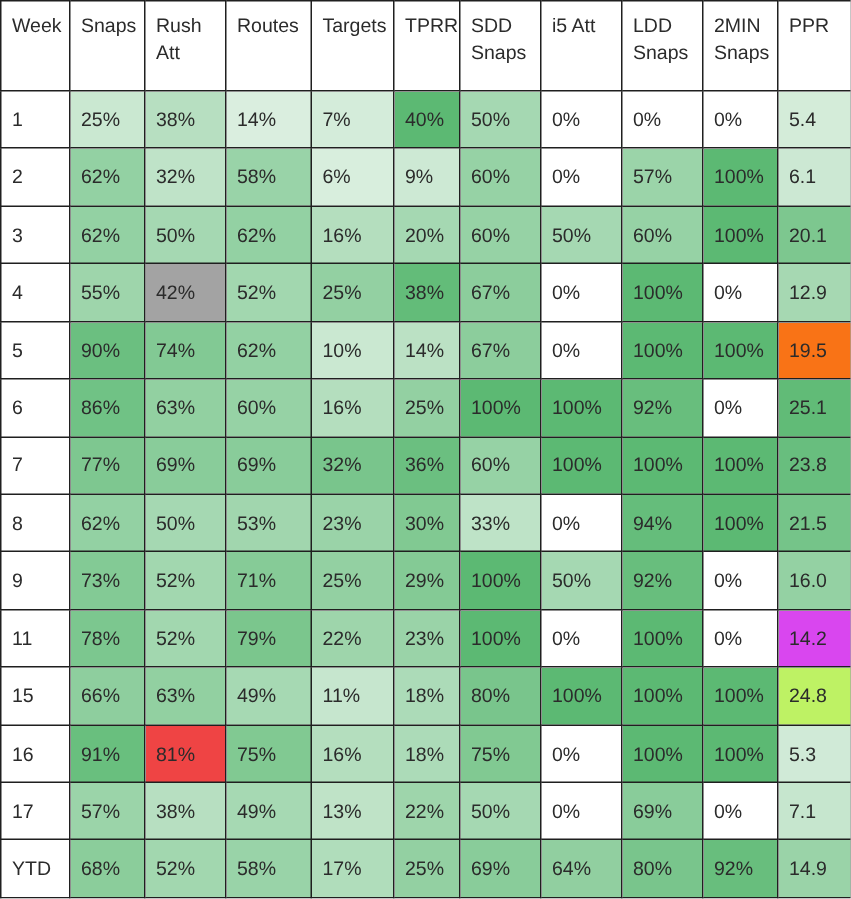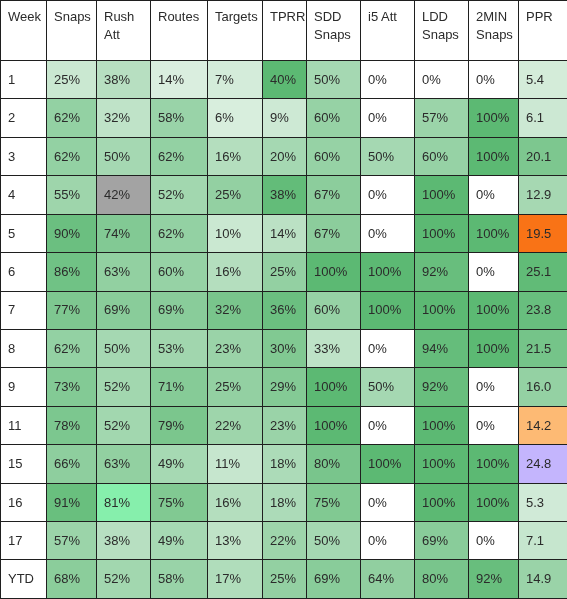--- a/index.html
+++ b/index.html
@@ -211,39 +211,39 @@
         <td class="week-cell">11</td>
         <td style="background: rgb(124, 199, 143);">78%</td>
         <td style="background: rgb(162, 215, 175);">52%</td>
         <td style="background: rgb(123, 198, 141);">79%</td>
         <td style="background: rgb(158, 213, 171);">22%</td>
         <td style="background: rgb(154, 211, 168);">23%</td>
         <td style="background: rgb(92, 185, 115);">100%</td>
         <td style="background: rgb(255, 255, 255);">0%</td>
         <td style="background: rgb(92, 185, 115);">100%</td>
         <td style="background: rgb(255, 255, 255);">0%</td>
-        <td style="background: #fdba74;">14.2</td>
+        <td style="background: #d946ef;">14.2</td>
       </tr>
       <tr>
         <td class="week-cell">15</td>
         <td style="background: rgb(142, 206, 158);">66%</td>
         <td style="background: rgb(146, 208, 161);">63%</td>
         <td style="background: rgb(166, 217, 179);">49%</td>
         <td style="background: rgb(198, 230, 206);">11%</td>
         <td style="background: rgb(172, 219, 184);">18%</td>
         <td style="background: rgb(121, 197, 140);">80%</td>
         <td style="background: rgb(92, 185, 115);">100%</td>
         <td style="background: rgb(92, 185, 115);">100%</td>
         <td style="background: rgb(92, 185, 115);">100%</td>
-        <td style="background: #c4b5fd;">24.8</td>
+        <td style="background: #bef264;">24.8</td>
       </tr>
       <tr>
         <td class="week-cell">16</td>
         <td style="background: rgb(105, 191, 126);">91%</td>
-        <td style="background: #86efac;">81%</td>
+        <td style="background: #ef4444;">81%</td>
         <td style="background: rgb(129, 201, 146);">75%</td>
         <td style="background: rgb(180, 222, 190);">16%</td>
         <td style="background: rgb(172, 219, 184);">18%</td>
         <td style="background: rgb(129, 201, 146);">75%</td>
         <td style="background: rgb(255, 255, 255);">0%</td>
         <td style="background: rgb(92, 185, 115);">100%</td>
         <td style="background: rgb(92, 185, 115);">100%</td>
         <td style="background: rgb(208, 234, 215);">5.3</td>
       </tr>
       <tr>

